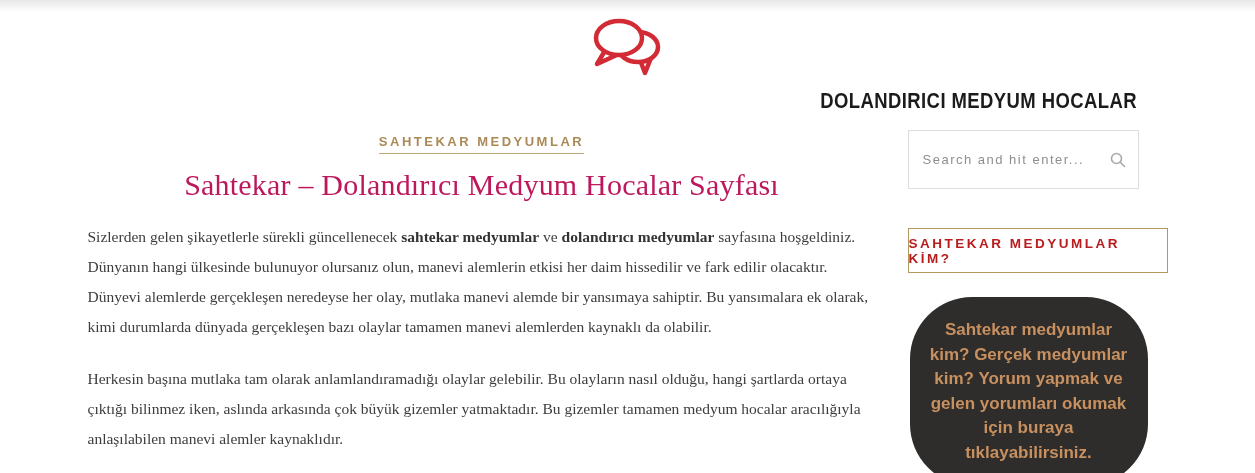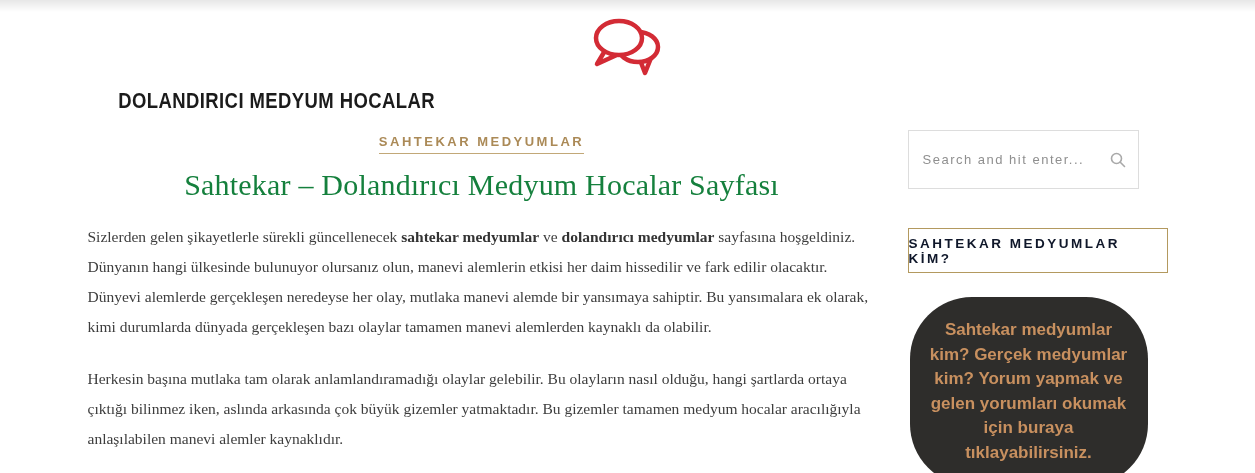--- a/index.html
+++ b/index.html
@@ -6,21 +6,21 @@
   html,body { background:#fff; }
   body {
     width:1255px; height:473px; overflow:hidden;
     font-family:"Liberation Sans", sans-serif;
     color:#3d3d3d;
   }
   .top-shadow { height:12px; background:linear-gradient(#e7e7e7, #ffffff); }
   .container { width:1080px; margin:0 auto; }
 
   
-  .site-header { text-align:left; padding-top:6px; }
+  .site-header { text-align:right; padding-top:6px; }
   .logo-icon { display:block; margin:0 auto; }
   .site-title {
     display:inline-block; margin-top:8px;
     font-size:22px; font-weight:bold; color:#1b1b1b;
     letter-spacing:0.5px; transform:scaleX(0.84);
     white-space:nowrap;
   }
   .tagline {
     margin-top:2px;
     font-family:"DejaVu Serif", serif; font-style:italic;
@@ -36,41 +36,41 @@
   .category-wrap { text-align:center; margin-top:2px; }
   .category-link {
     display:inline-block; text-decoration:none;
     font-size:13px; font-weight:bold; letter-spacing:2.5px;
     color:#ab8a57; border-bottom:1px solid #c2a878;
     padding-bottom:4px; cursor:pointer;
   }
   .page-title {
     margin:14px 0 20px 0; text-align:center;
     font-family:"Liberation Serif", serif; font-weight:400;
-    font-size:30px; color:#15803d; letter-spacing:0.2px;
+    font-size:30px; color:#be185d; letter-spacing:0.2px;
   }
   .body-p { font-size:15.5px; line-height:30px; color:#3d3d3d; margin-bottom:22px;font-family:Liberation Serif, serif; }
   .body-p strong { color:#333; }
 
   
   .search-box {
     width:231px; height:59px; border:1px solid #ddd;
     display:flex; align-items:center; margin-bottom:39px; background:#fff;
   }
   .search-input {
     flex:1; border:none; outline:none; background:transparent;
     padding:0 6px 0 14px; font-family:"Liberation Sans", sans-serif;
     font-size:13px; letter-spacing:1.5px; color:#555;
   }
   .search-input::placeholder { color:#8f8f8f; }
   .search-icon-btn { border:none; background:none; padding:0 12px 0 0; cursor:pointer; line-height:0; }
   .kim-button {
     width:260px; height:45px; border:1px solid #b3995f; background:#fff;
     display:flex; align-items:center; justify-content:center;
-    font-size:13.5px; font-weight:bold; letter-spacing:2.5px; color:#0f172a;
+    font-size:13.5px; font-weight:bold; letter-spacing:2.5px; color:#b91c1c;
     margin-bottom:24px; cursor:pointer;
   }
   .bubble {
     width:238px; margin-left:2px; background:#2e2d2b; border-radius:62px;
     padding:21px 14px; text-align:center; cursor:pointer; margin-bottom:35px;
   }
   .bubble-text {
     font-size:17px; font-weight:bold; line-height:24.5px; color:#c8905f;
   }
 </style>

